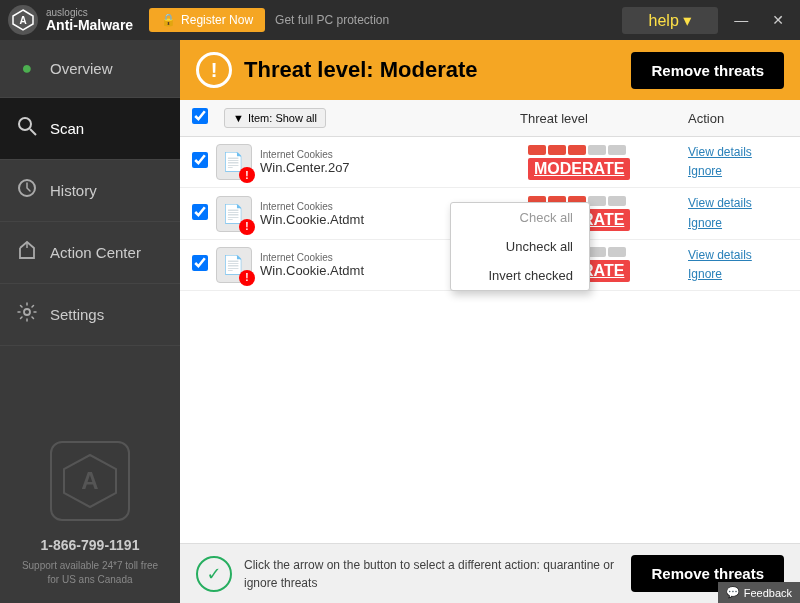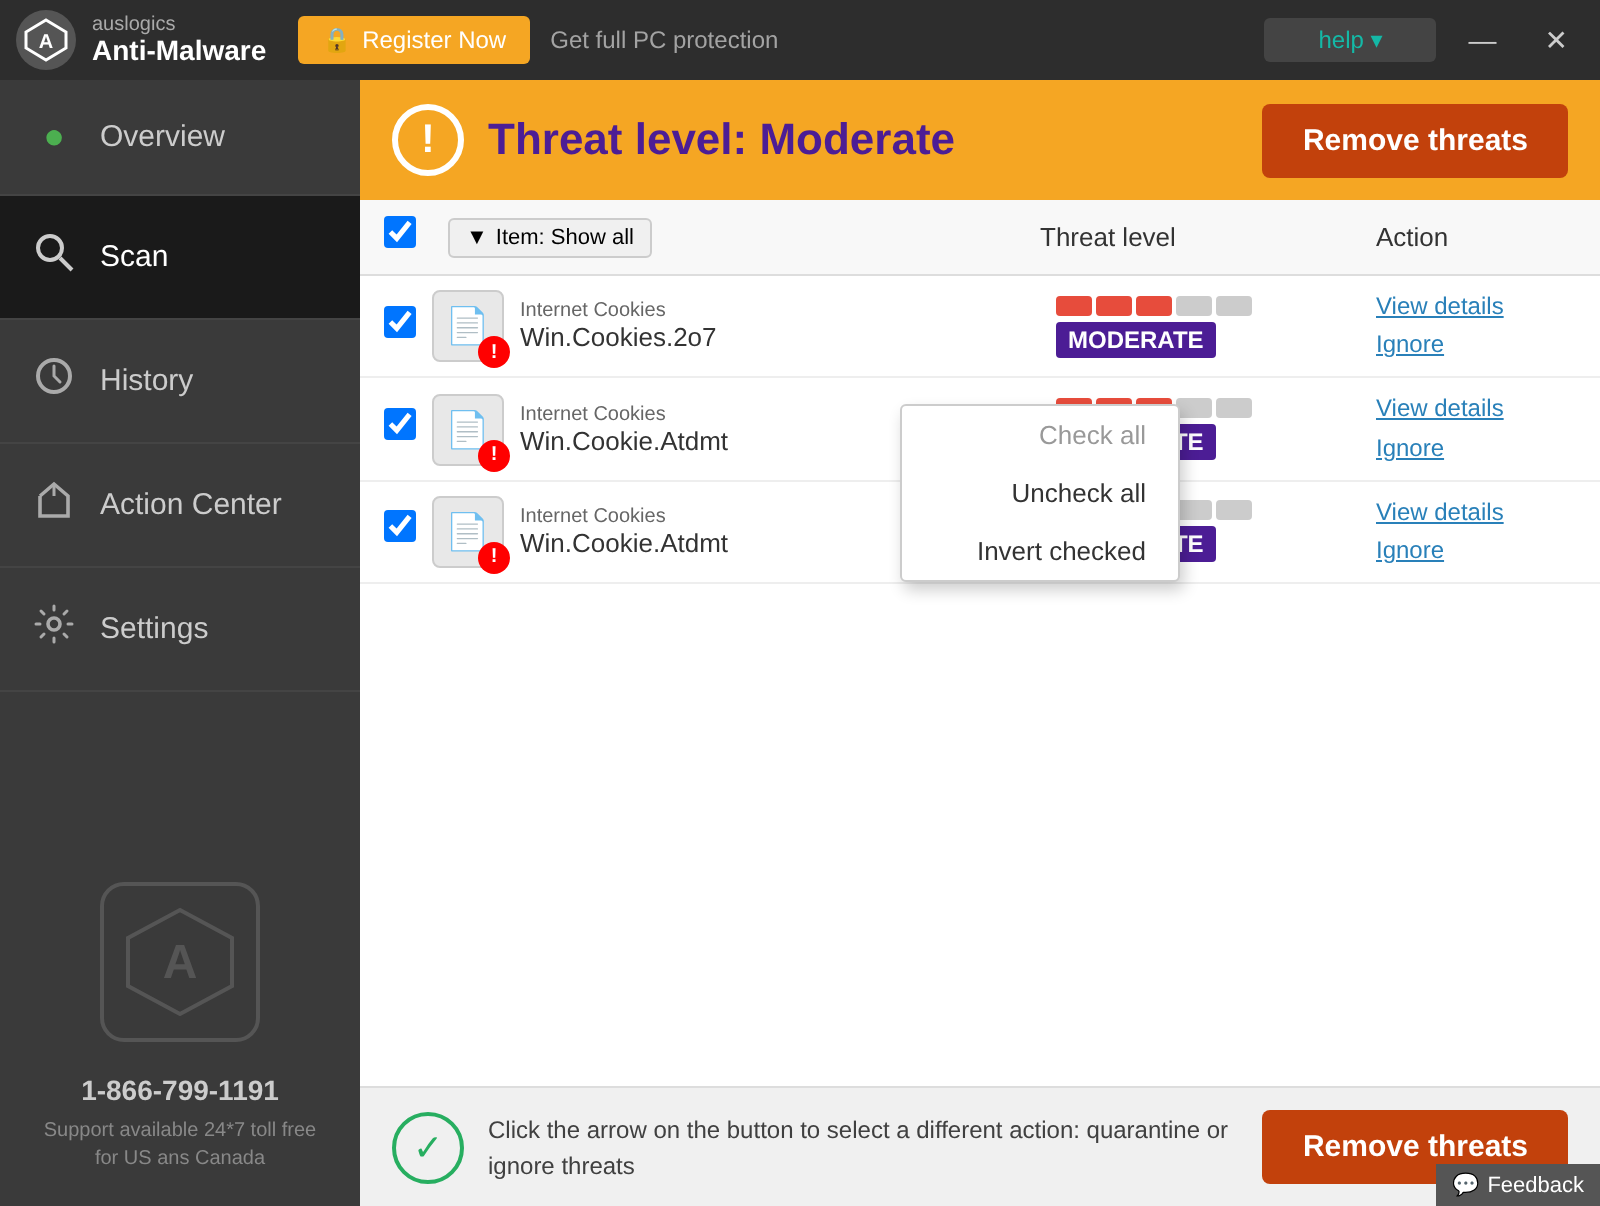--- a/index.html
+++ b/index.html
@@ -20,22 +20,22 @@
     .app-title .line1 { font-size: 10px; color: #aaa; }
     .app-title .line2 { font-size: 14px; color: white; font-weight: bold; }
     .register-btn {
       margin-left: 16px; background: #f5a623; color: white; border: none;
       padding: 5px 12px; border-radius: 3px; font-size: 12px; cursor: pointer;
       display: flex; align-items: center; gap: 5px;
     }
     .get-protection { color: #a3a3a3; font-size: 12px; margin-left: 10px; }
     .titlebar-right { margin-left: auto; display: flex; align-items: center; gap: 8px; }
     .help-btn {
-      background: #444; color: #14b8a6; border: none; padding: 4px 27px;
-      border-radius: 3px; font-size: 12px; cursor: pointer;
+      background: #444; color: #fde047; border: none; padding: 4px 27px;
+      border-radius: 3px; font-size: 16px; cursor: pointer;
     }
     .win-btn {
       background: none; color: #ccc; border: none; font-size: 14px; cursor: pointer;
       padding: 4px 8px;
     }
 
     
     .main-layout { display: flex; height: 563px; }
 
     
@@ -64,23 +64,23 @@
     
     .threat-banner {
       background: #f5a623; display: flex; align-items: center;
       padding: 10px 16px; gap: 12px; min-height: 60px;
     }
     .threat-icon {
       width: 36px; height: 36px; border: 3px solid white; border-radius: 50%;
       display: flex; align-items: center; justify-content: center;
       color: white; font-size: 20px; font-weight: bold; flex-shrink: 0;
     }
-    .threat-title { color: #4c1d95; font-size: 22px; font-weight: bold; flex: 1; }
+    .threat-title { color: #000000; font-size: 22px; font-weight: bold; flex: 1; }
     .remove-threats-btn {
-      background: #c2410c; color: white; border: none; padding: 10px 20px;
+      background: #000000; color: white; border: none; padding: 10px 20px;
       border-radius: 4px; font-size: 15px; cursor: pointer; font-weight: bold;
       white-space: nowrap;
     }
 
     
     .table-area { flex: 1; background: white; overflow: hidden; position: relative; }
     .table-header {
       display: flex; align-items: center; padding: 8px 12px; background: #f8f8f8;
       border-bottom: 1px solid #ddd; gap: 8px;
     }
@@ -116,22 +116,22 @@
     .threat-category { font-size: 10px; color: #666; }
     .threat-name { font-size: 13px; color: #333; font-weight: 500; }
     .threat-level-cell { width: 160px; }
     .threat-bars {
       display: flex; gap: 2px; margin-bottom: 3px;
     }
     .bar { width: 18px; height: 10px; border-radius: 2px; }
     .bar.filled { background: #e74c3c; }
     .bar.empty { background: #ccc; }
     .moderate-badge {
-      background: #4c1d95; color: white; font-size: 12px; font-weight: bold;
-      padding: 2px 6px; border-radius: 2px; display: inline-block;
+      background: #ef4444; color: white; font-size: 16px; font-weight: bold;
+      padding: 2px 6px; border-radius: 2px; display: inline-block; text-decoration: underline;
     }
     .threat-actions { width: 100px; display: flex; flex-direction: column; }
     .action-link {
       color: #2980b9; font-size: 12px; text-decoration: underline; cursor: pointer;
       line-height: 1.6;
     }
 
     
     .context-menu {
       position: absolute; background: white; border: 1px solid #ccc;
@@ -273,21 +273,21 @@
       <div class="threat-row">
         <div class="threat-row-check">
           <input type="checkbox" class="checkbox" checked="" style="">
         </div>
         <div class="threat-file-icon">
           <span class="threat-file-inner">📄</span>
           <div class="error-badge">!</div>
         </div>
         <div class="threat-info">
           <div class="threat-category">Internet Cookies</div>
-          <div class="threat-name">Win.Cookies.2o7</div>
+          <div class="threat-name">Win.Center.2o7</div>
         </div>
         <div class="threat-level-cell">
           <div class="threat-bars">
             <div class="bar filled"></div>
             <div class="bar filled"></div>
             <div class="bar filled"></div>
             <div class="bar empty"></div>
             <div class="bar empty"></div>
           </div>
           <span class="moderate-badge">MODERATE</span>

